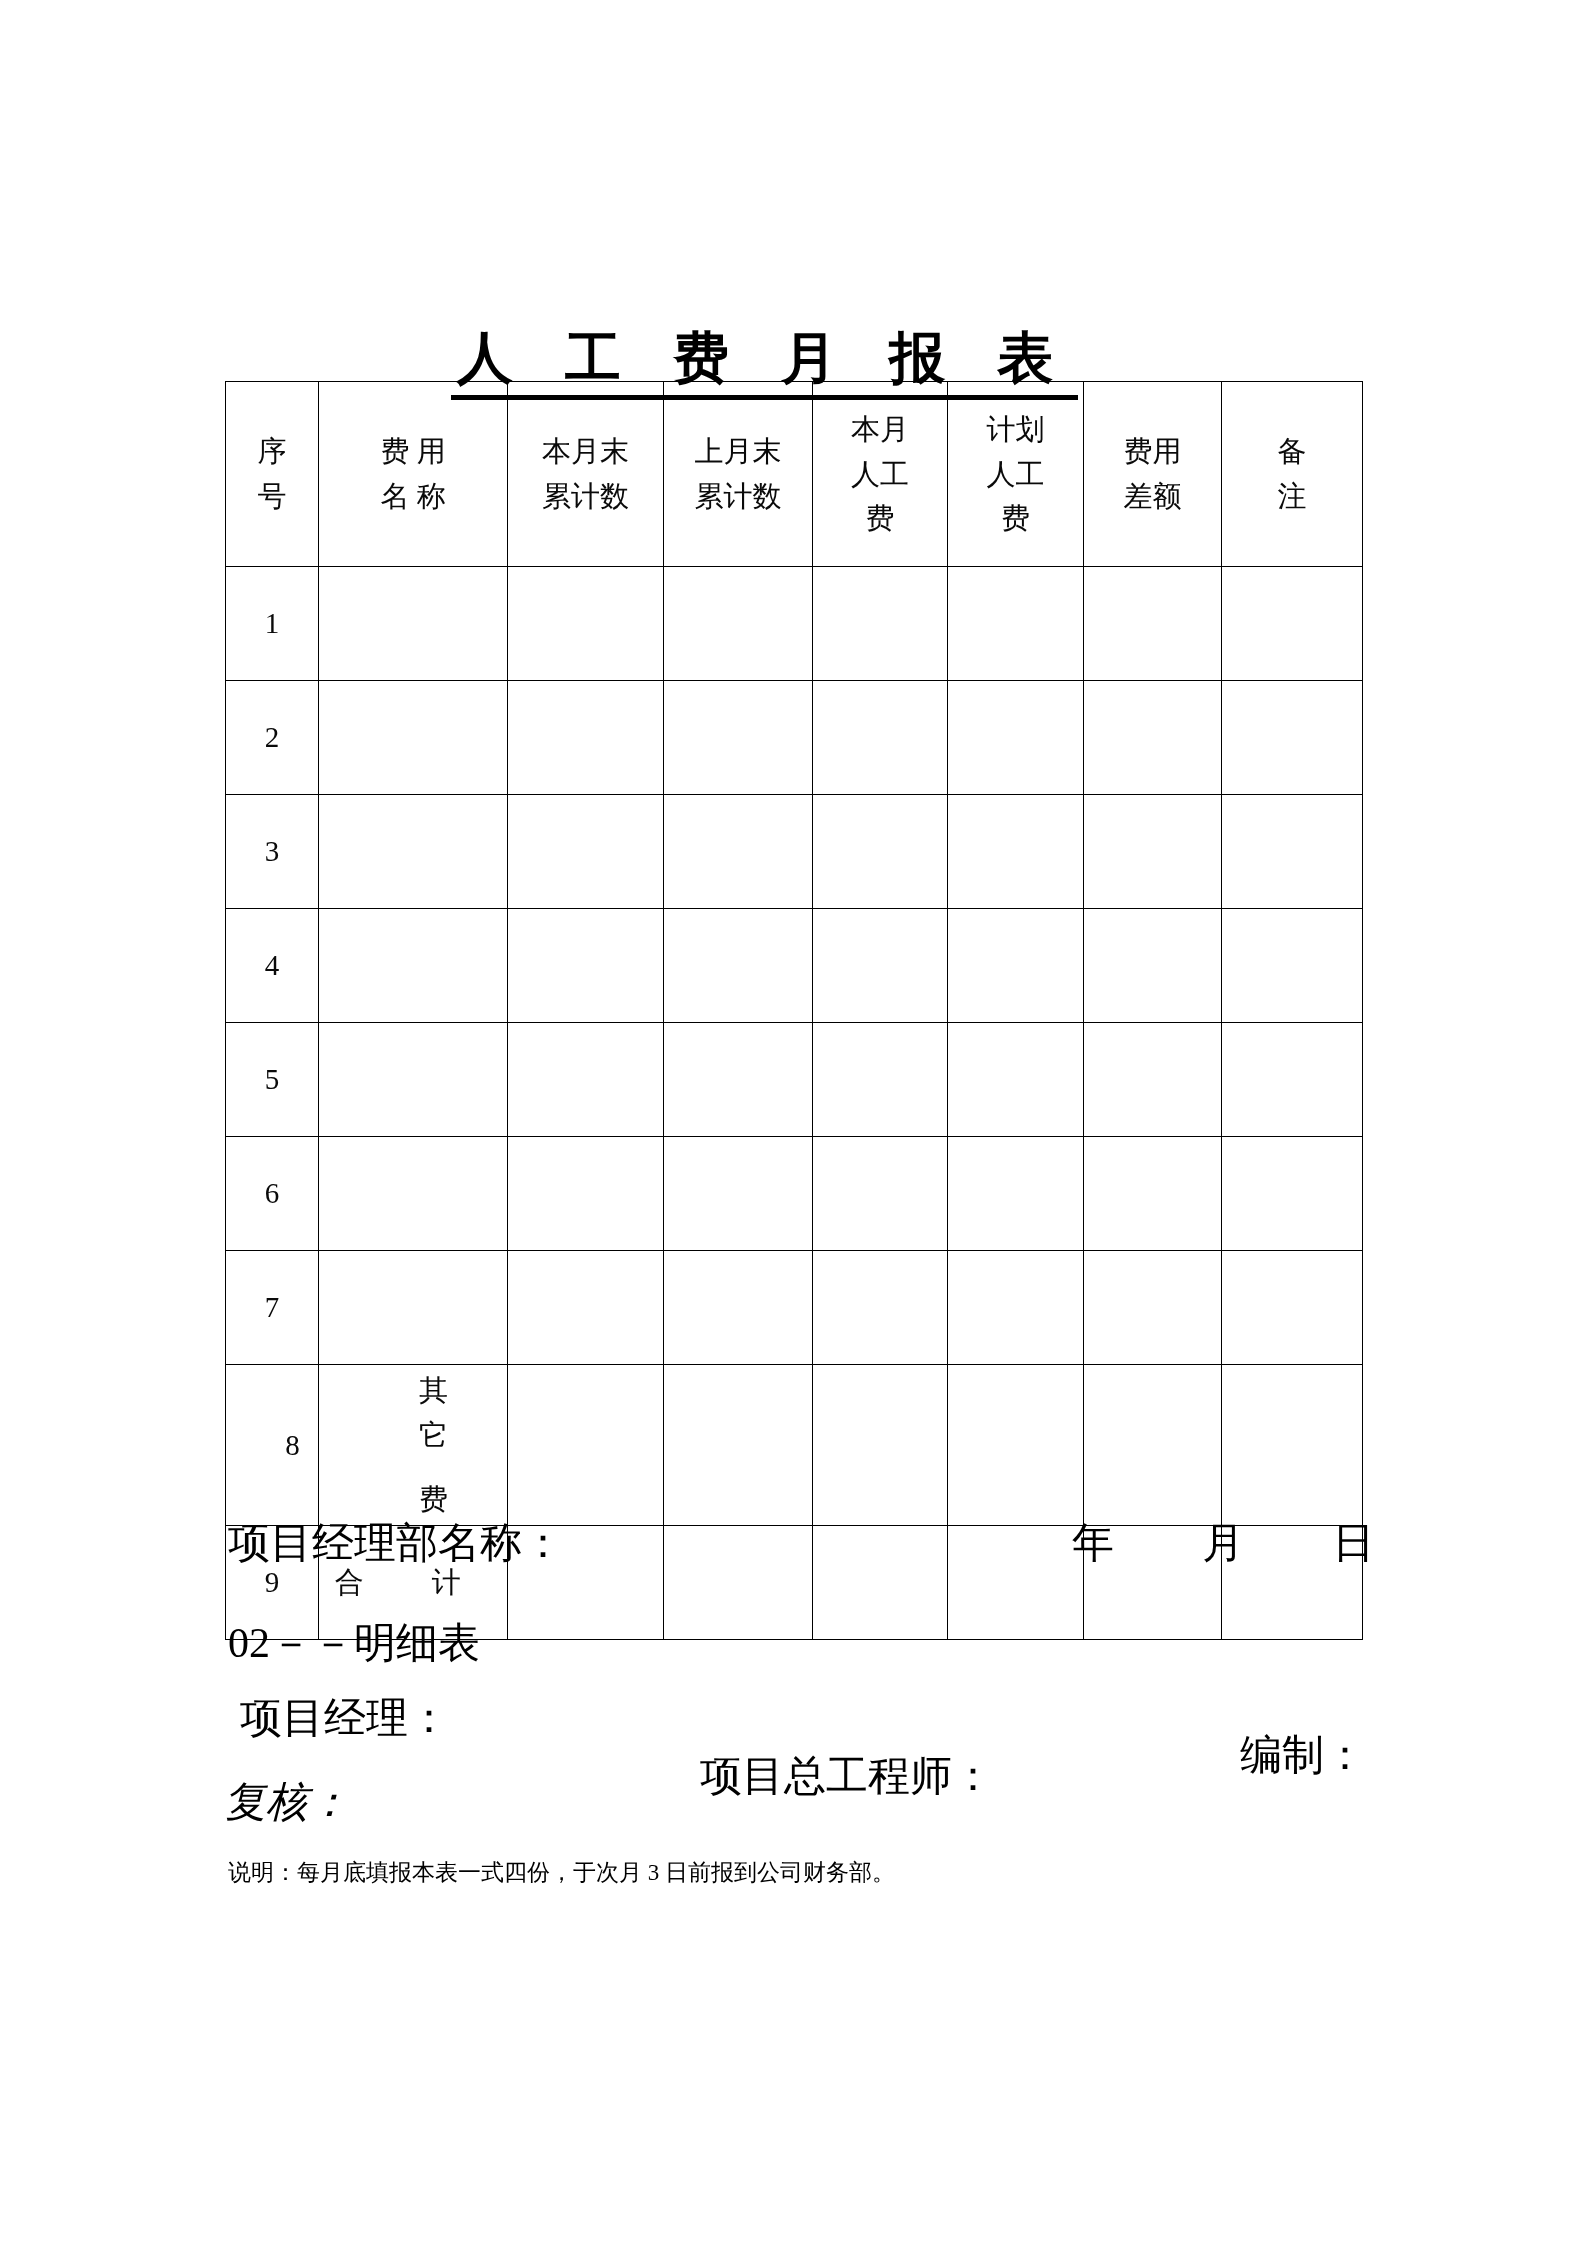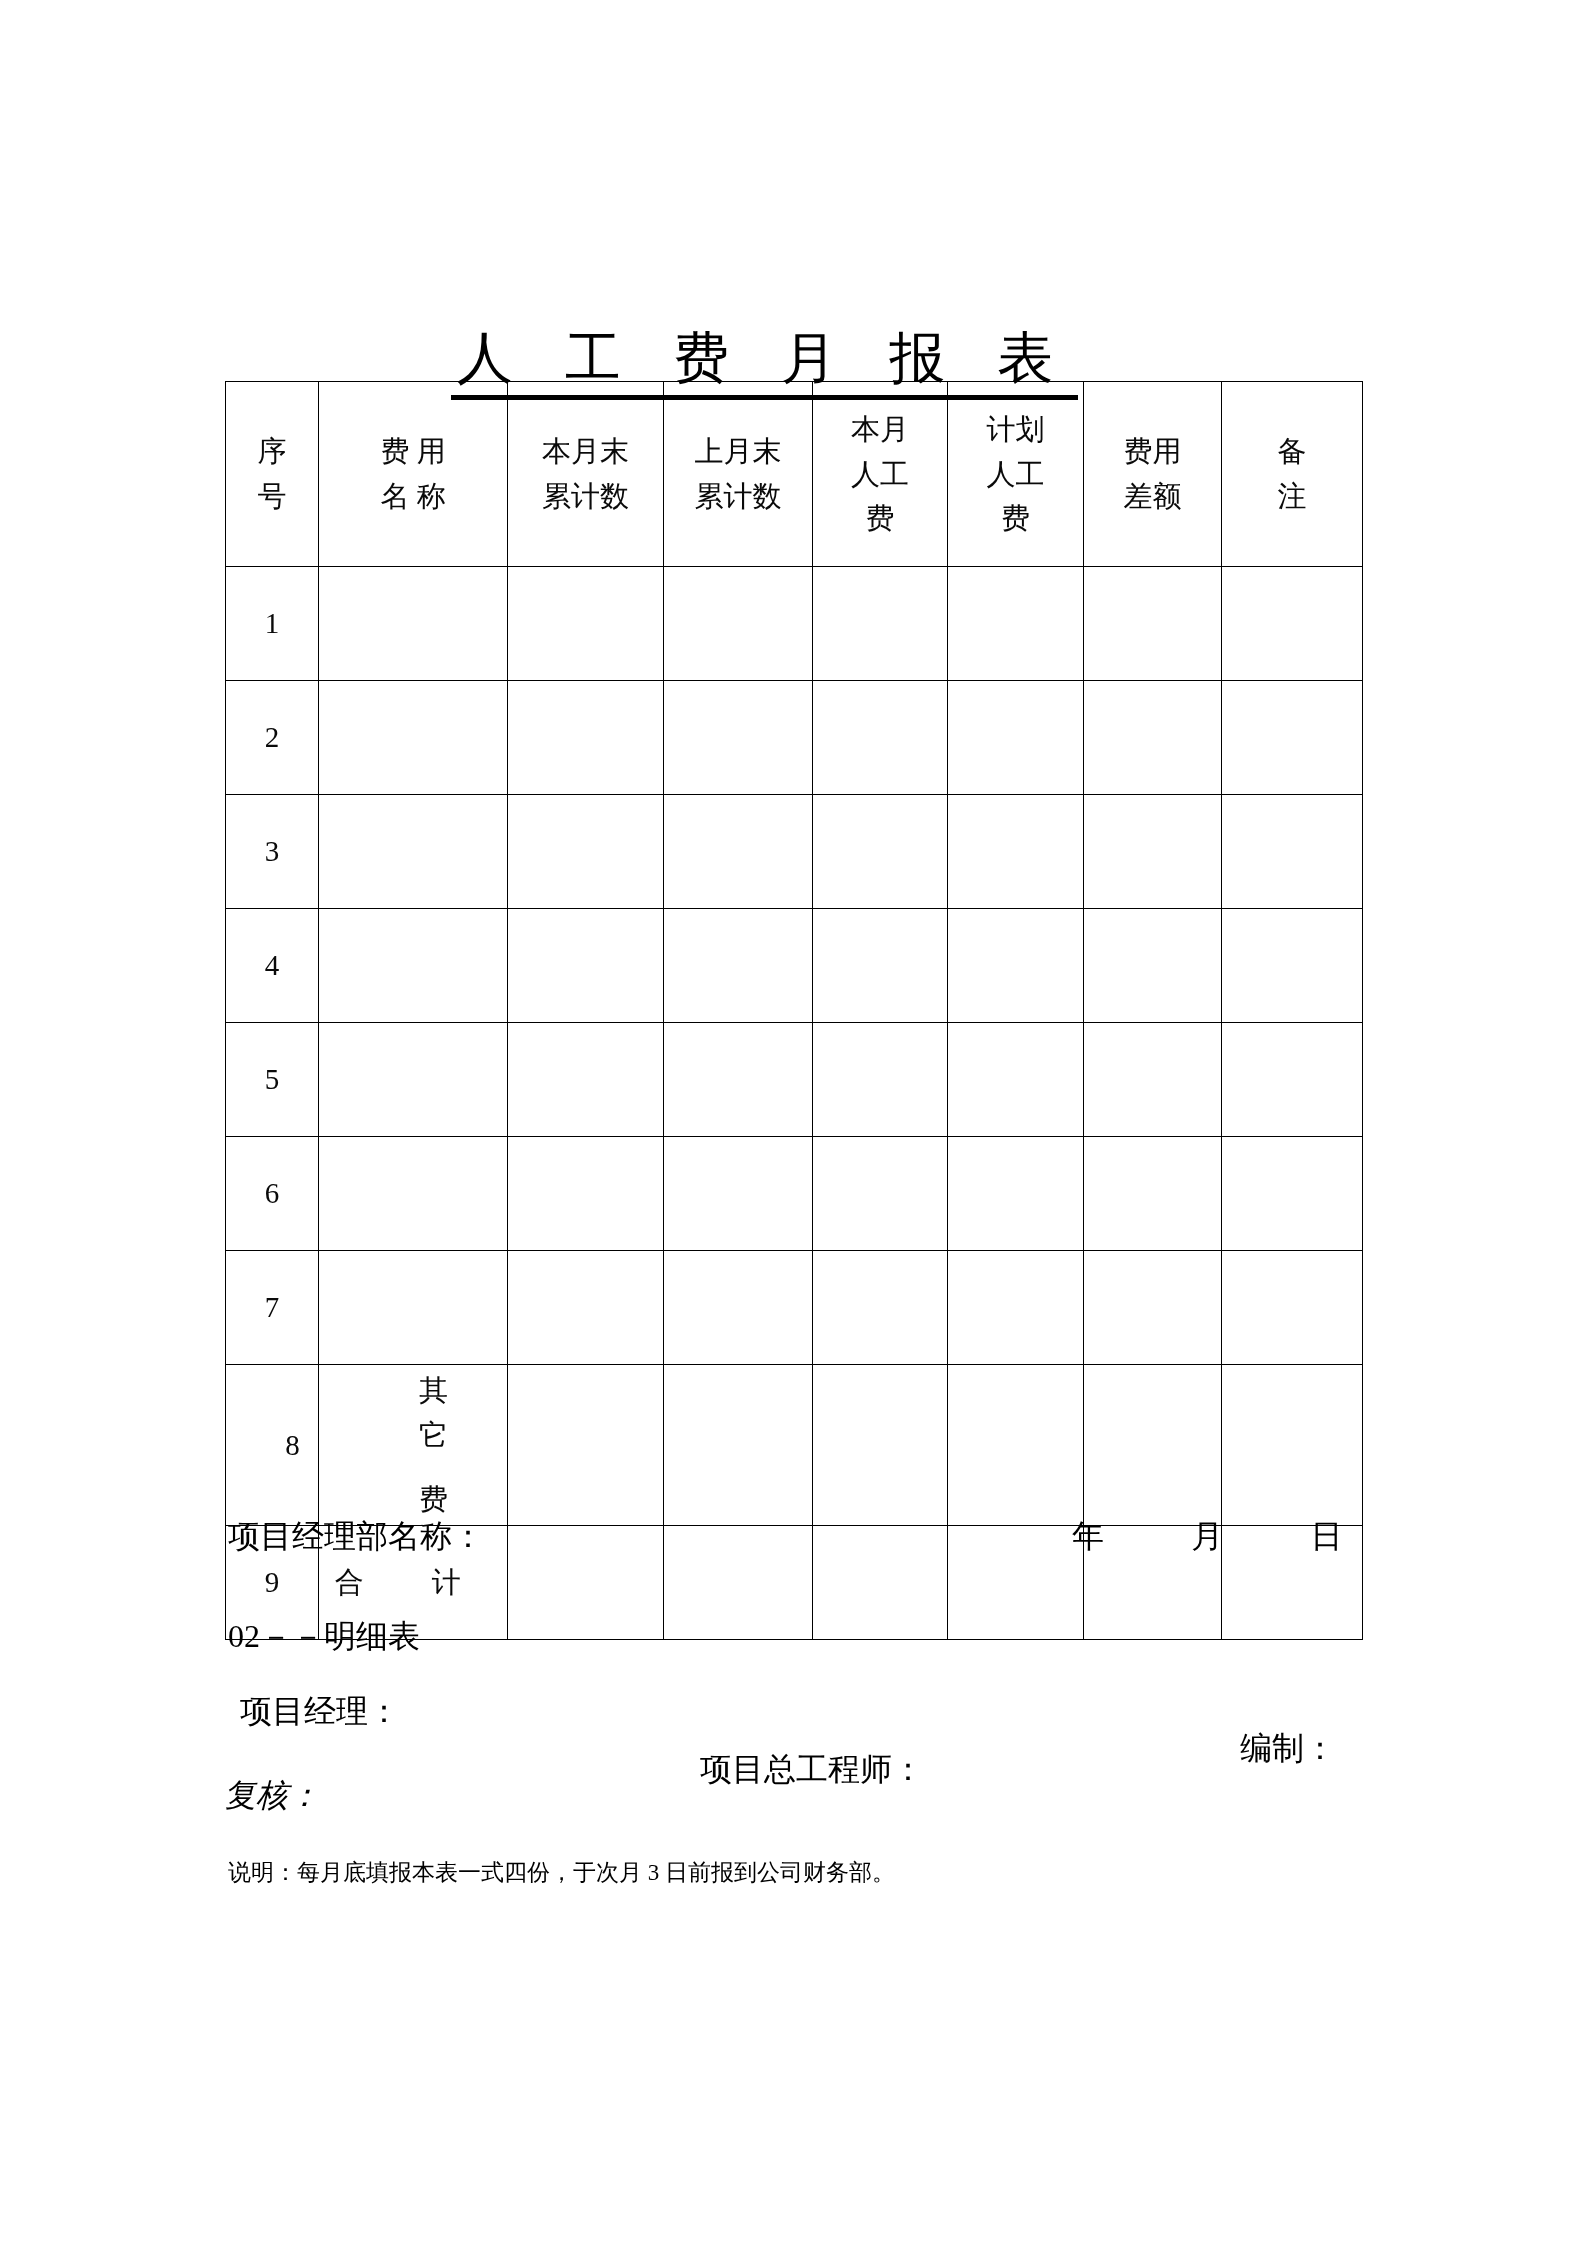--- a/index.html
+++ b/index.html
@@ -27,21 +27,21 @@
   
   .doc-title {
     position: absolute;
     left: 0;
     top: 262px;
     width: 1397px;
     text-align: center;
     font-size: 56px;
     line-height: 1.15;
     letter-spacing: 0.34em;
-    font-weight: 400;
+    font-weight: 700;
     white-space: pre;
   }
   .doc-title .title-inner {
     display: inline-block;
     border-bottom: 5px solid #000;
     padding: 0 6px 4px 6px;
   }
 
   
   .report-table {
@@ -101,21 +101,21 @@
 
   
   .footer {
     position: absolute;
     left: 0;
     top: 0;
     width: 1587px;
   }
   .f-line {
     position: absolute;
-    font-size: 32px;
+    font-size: 42px;
     line-height: 1.3;
     white-space: pre;
   }
   .f-dept  { left: 228px; top: 1516px; }
   .f-date  { left: 1072px; top: 1516px; letter-spacing: 0.1em; }
   .f-code  { left: 228px; top: 1606px; margin-top: 10px; }
   .f-pm    { left: 240px; top: 1691px; }
   .f-ce    { left: 700px; top: 1749px; }
   .f-prep  { left: 1240px; top: 1728px; }
   .f-check { left: 224px; top: 1775px; font-style: italic; }

